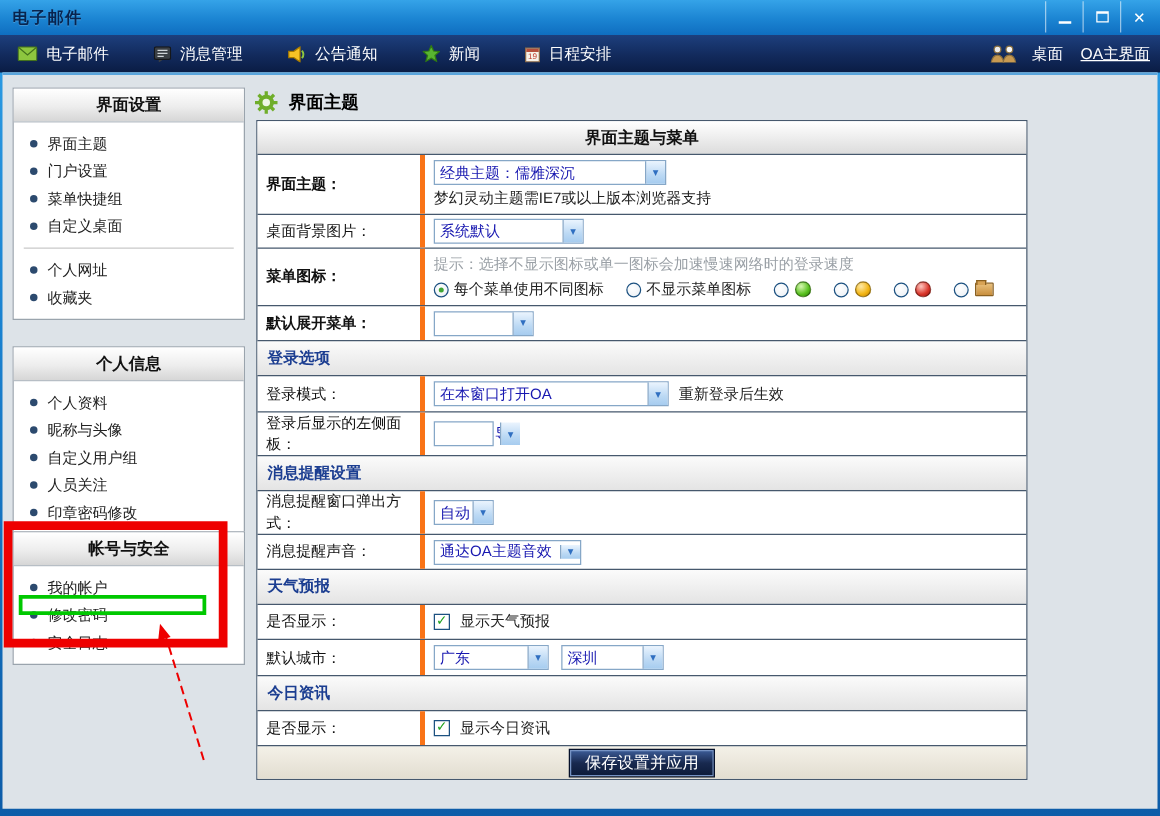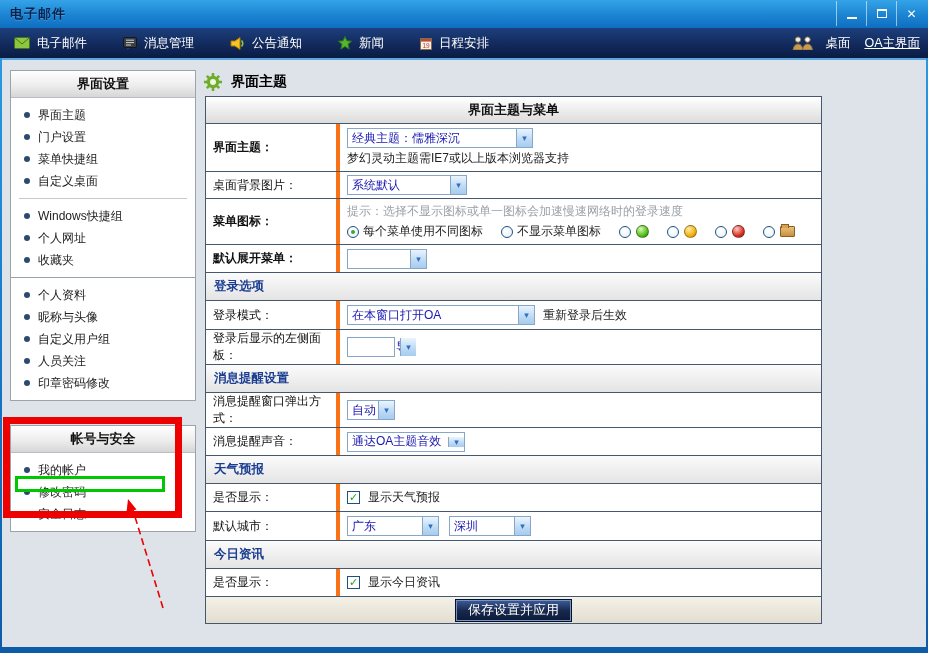--- a/index.html
+++ b/index.html
@@ -217,34 +217,31 @@
         <span class="bullet"></span>
         <span>菜单快捷组</span>
       </li>
     <li class="side-item">
         <span class="bullet"></span>
         <span>自定义桌面</span>
       </li>
     <li class="side-divider"></li>
     <li class="side-item">
         <span class="bullet"></span>
-        <span>Windows快捷组</span>
-      </li>
-    <li class="side-item">
-        <span class="bullet"></span>
         <span>个人网址</span>
       </li>
     <li class="side-item">
         <span class="bullet"></span>
         <span>收藏夹</span>
       </li>
   </ul>
 </div>
 
 <div class="side-panel panel-2">
+  <div class="side-head">个人信息</div>
   <ul class="side-list">
     <li class="side-item">
         <span class="bullet"></span>
         <span>个人资料</span>
       </li>
     <li class="side-item">
         <span class="bullet"></span>
         <span>昵称与头像</span>
       </li>
     <li class="side-item">

